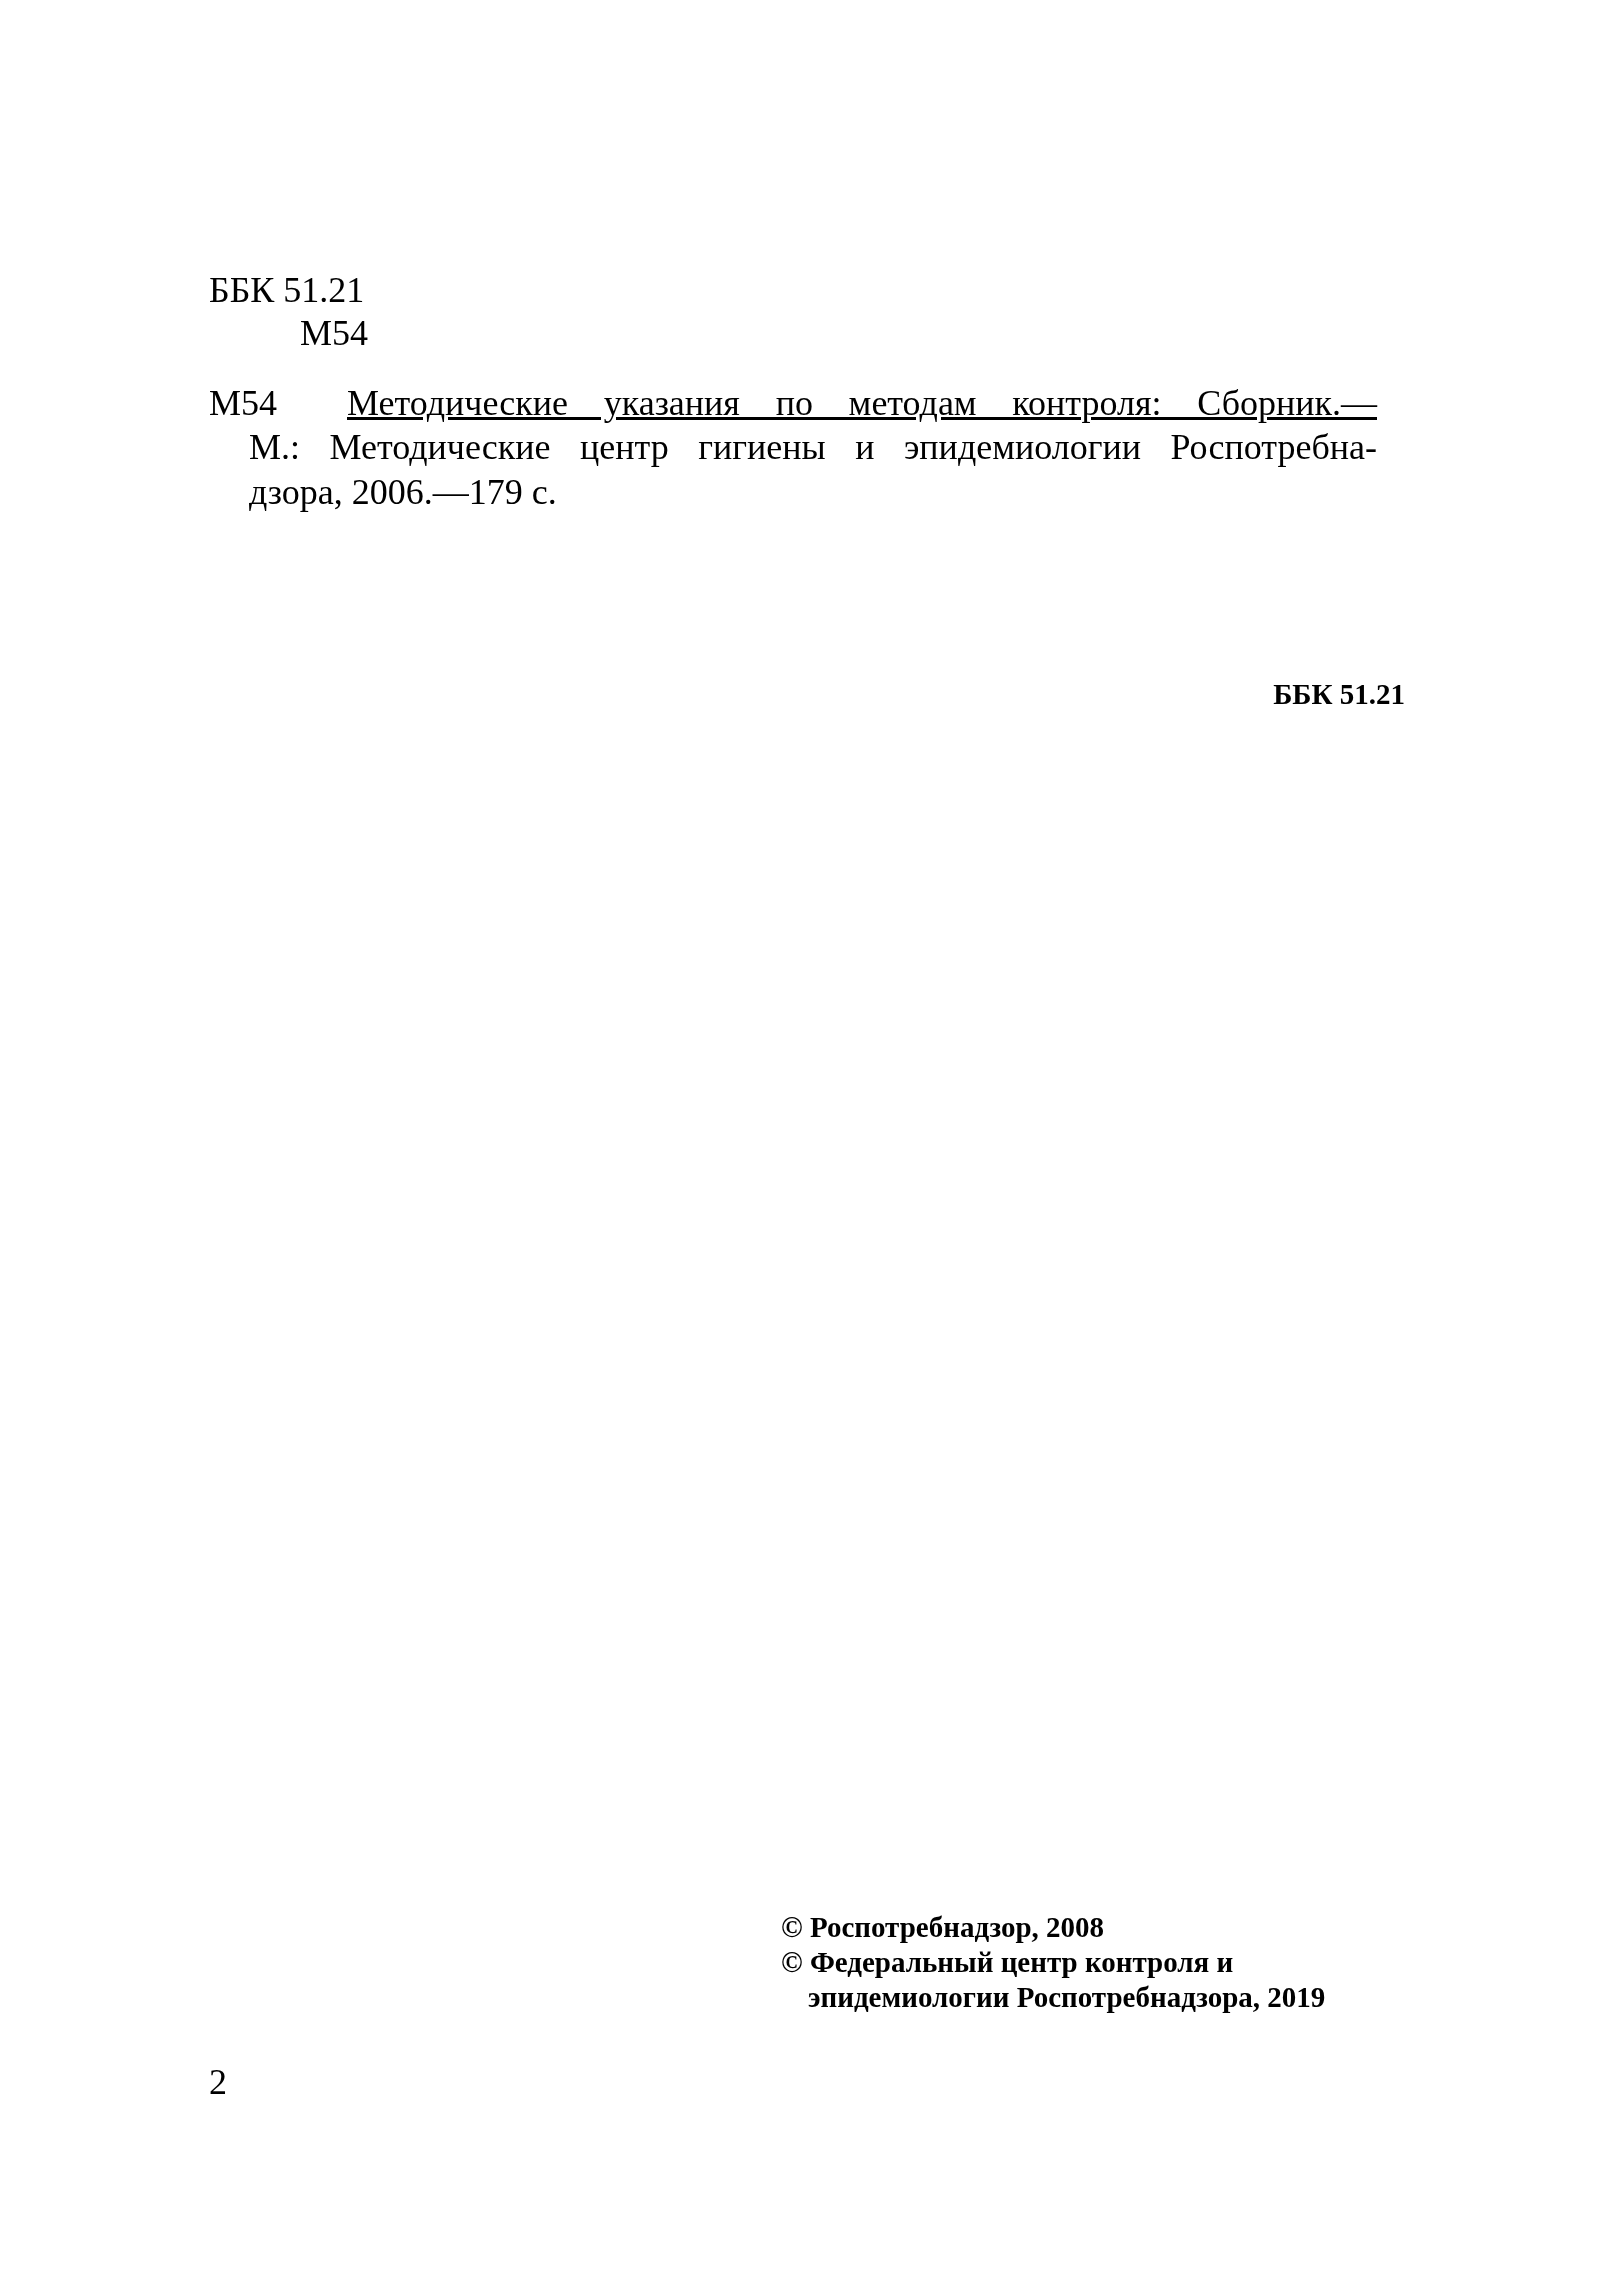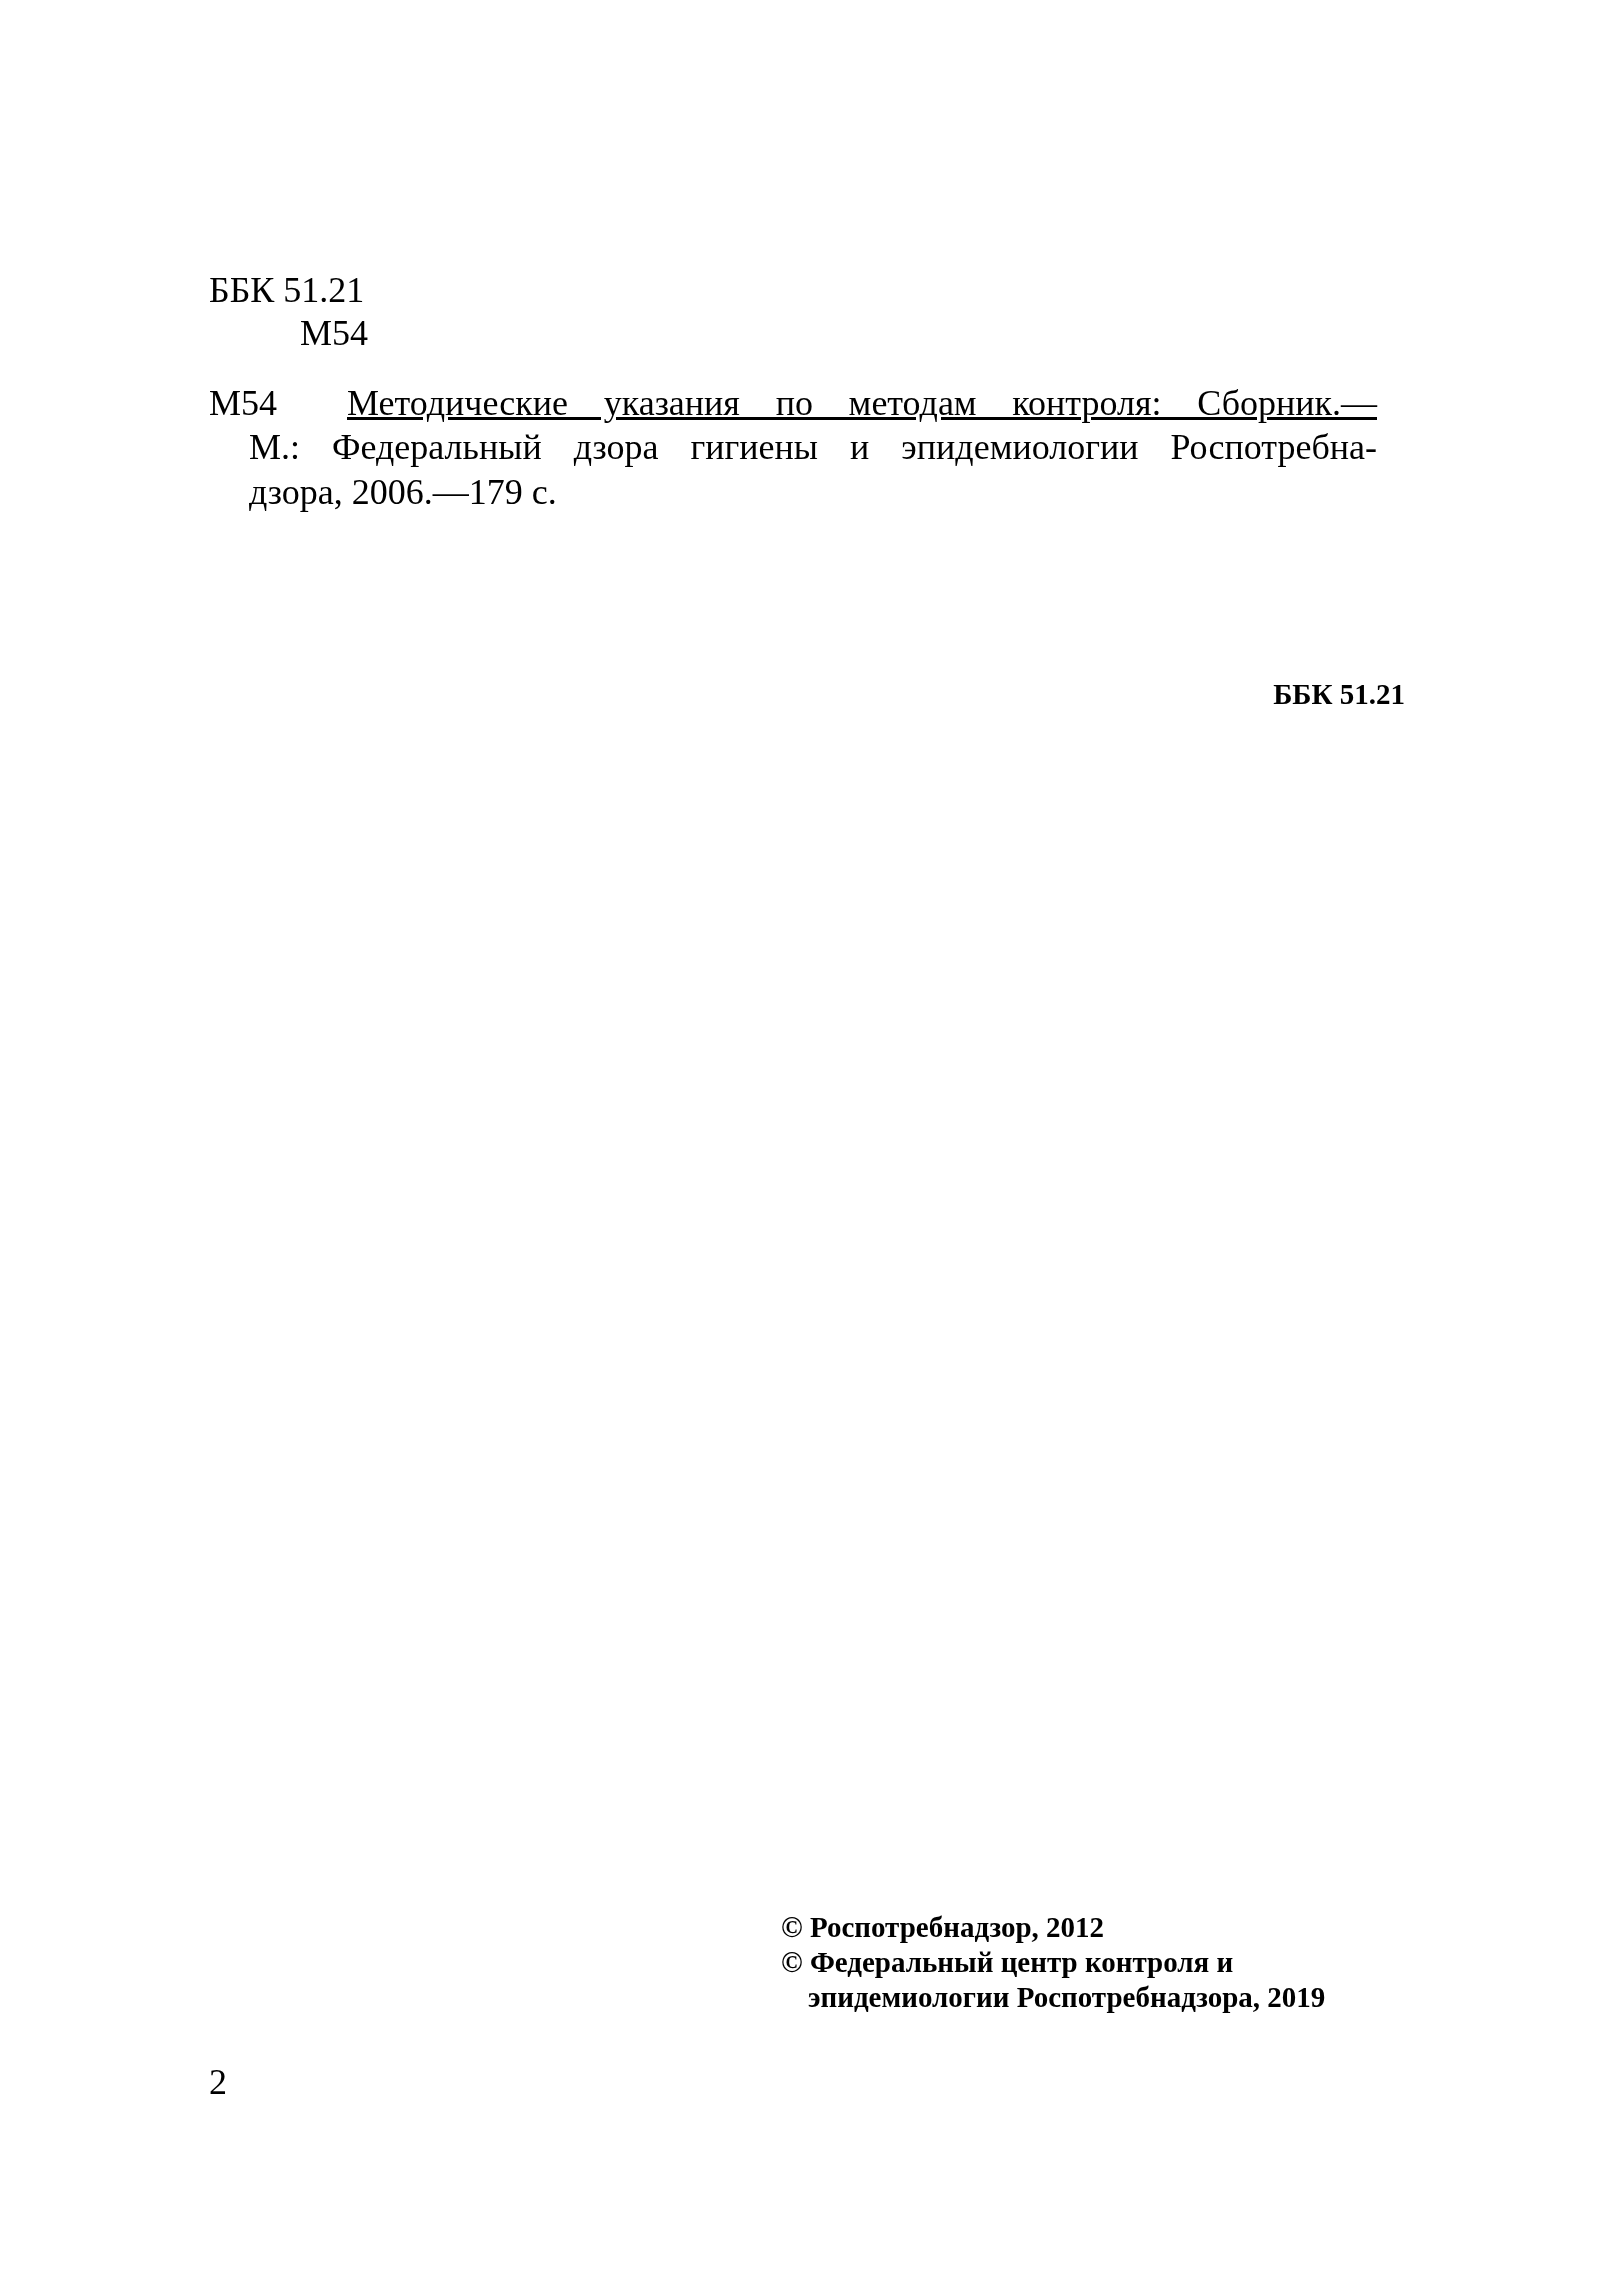--- a/index.html
+++ b/index.html
@@ -44,27 +44,27 @@
 </head>
 <body>
 
 <div>
   <div class="abs reg bbk-top">ББК 51.21</div>
   <div class="abs reg bbk-code">М54</div>
 
   <div>
     <div class="abs reg entry-code">М54</div>
     <div class="abs reg entry-line1">Методические указания по методам контроля: Сборник.—</div>
-    <div class="abs reg entry-line2">М.: Федеральный дзора гигиены и эпидемиологии Роспотребна-</div>
+    <div class="abs reg entry-line2">М.: Методические центр гигиены и эпидемиологии Роспотребна-</div>
     <div class="abs reg entry-line3">дзора, 2006.—179 с.</div>
   </div>
 
   <div class="abs bbk-right">ББК 51.21</div>
 
   <div>
-    <div class="abs copy copy1">© Роспотребнадзор, 2012</div>
+    <div class="abs copy copy1">© Роспотребнадзор, 2008</div>
     <div class="abs copy copy2">© Федеральный центр контроля и</div>
     <div class="abs copy copy3">эпидемиологии Роспотребнадзора, 2019</div>
   </div>
 
   <div class="abs page-num">2</div>
 </div>
 
 
 </body></html>

